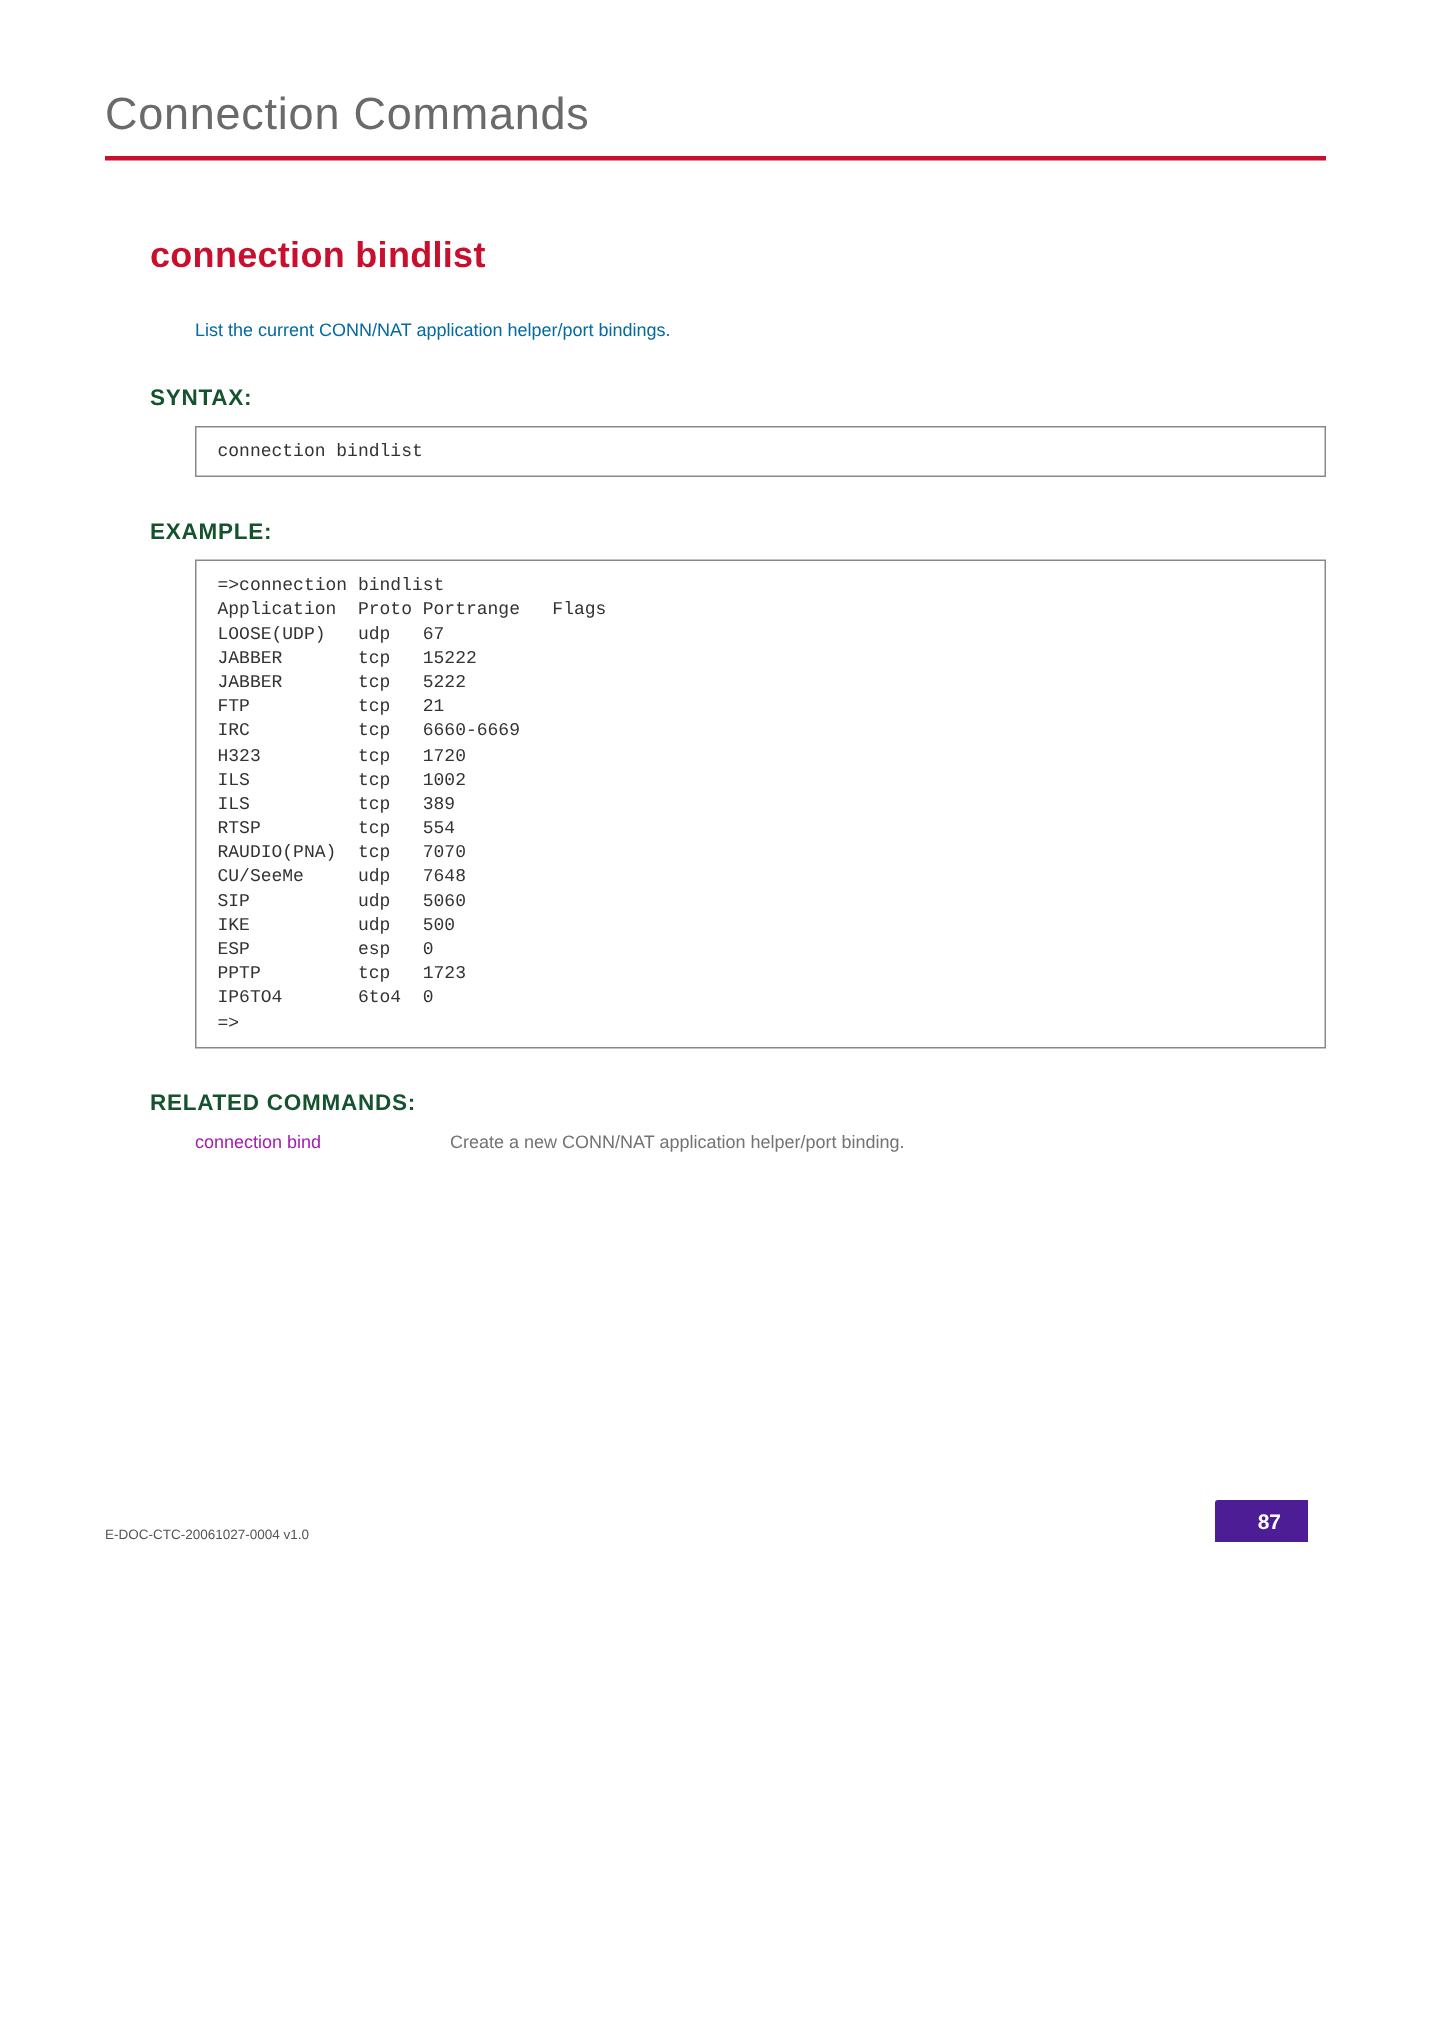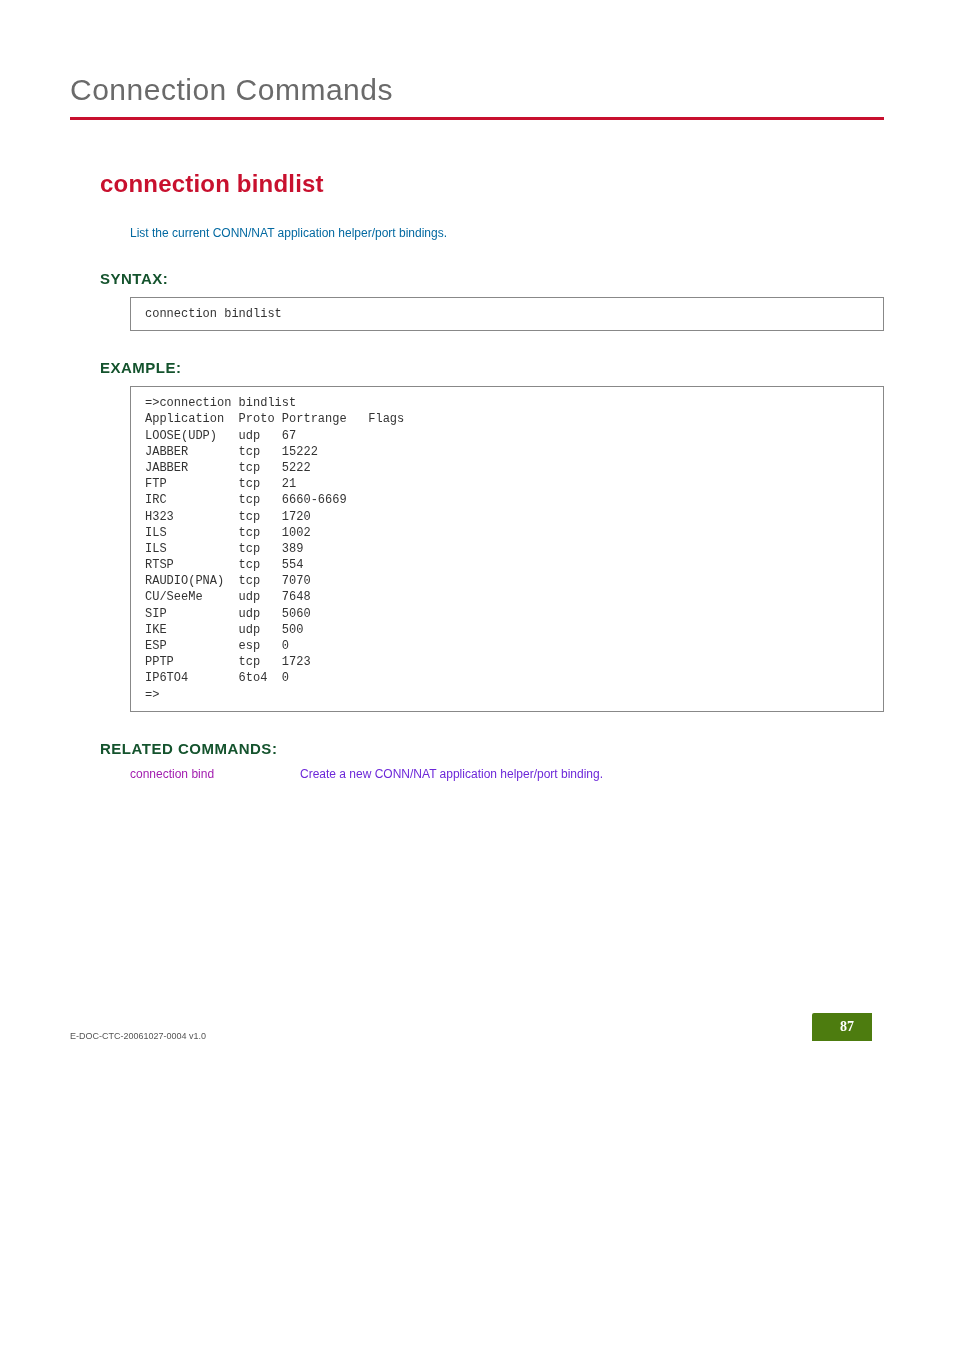--- a/index.html
+++ b/index.html
@@ -1,30 +1,30 @@
 <!DOCTYPE html>
 <html><head>
 <meta charset="utf-8">
 <style>
   * { box-sizing: border-box; margin: 0; padding: 0; }
   html, body { width: 954px; height: 1350px; background: #fff; font-family: Arial, Helvetica, sans-serif; color: #333; }
-  .page { position: relative; width: 954px; height: 1068px; padding: 60px 70px 40px 70px; margin-top: 13px; }
+  .page { position: relative; width: 954px; height: 1068px; padding: 60px 70px 40px 70px; }
   .chapter-title { font-size: 30px; font-weight: 300; color: #6a6a6a; letter-spacing: 0.5px; margin-bottom: 10px; }
   .rule { height: 3px; background: #c8102e; margin-bottom: 50px; }
   .cmd-title { font-size: 24px; font-weight: bold; color: #c8102e; font-family: Arial, Helvetica, sans-serif; margin-left: 30px; margin-bottom: 28px; letter-spacing: 0.2px; }
   .desc { font-size: 12px; color: #0369a1; margin-left: 60px; margin-bottom: 30px; }
   .section-label { font-size: 15px; font-weight: bold; color: #14532d; letter-spacing: 0.5px; margin-left: 30px; margin-bottom: 10px; }
   .code-box { border: 1px solid #888; margin-left: 60px; margin-right: 0; padding: 8px 14px; font-family: "Courier New", Courier, monospace; font-size: 12px; color: #333; white-space: pre; line-height: 1.35; margin-bottom: 28px; overflow: hidden; }
   .related-table { margin-left: 60px; font-size: 12px; }
   .related-row { display: flex; margin-bottom: 6px; }
   .related-cmd { width: 170px; color: #a21caf; }
-  .related-desc { color: #6d28d9; }
+  .related-desc { color: #737373; }
   .footer { position: absolute; left: 70px; right: 82px; bottom: 40px; display: flex; justify-content: space-between; align-items: flex-end; }
   .doc-id { font-size: 9px; color: #555; }
-  .page-badge { background: #4d7c0f; color: #fff; font-size: 14px; font-weight: bold; padding: 6px 18px 6px 28px; border-top-left-radius: 2px; font-family: Liberation Serif, serif; }
+  .page-badge { background: #4c1d95; color: #fff; font-size: 14px; font-weight: bold; padding: 6px 18px 6px 28px; border-top-left-radius: 2px; }
 </style>
 </head>
 <body>
 
 <div class="page">
 
   <div class="chapter-title">Connection Commands</div>
   <div class="rule"></div>
 
   <div class="cmd-title">connection bindlist</div>

